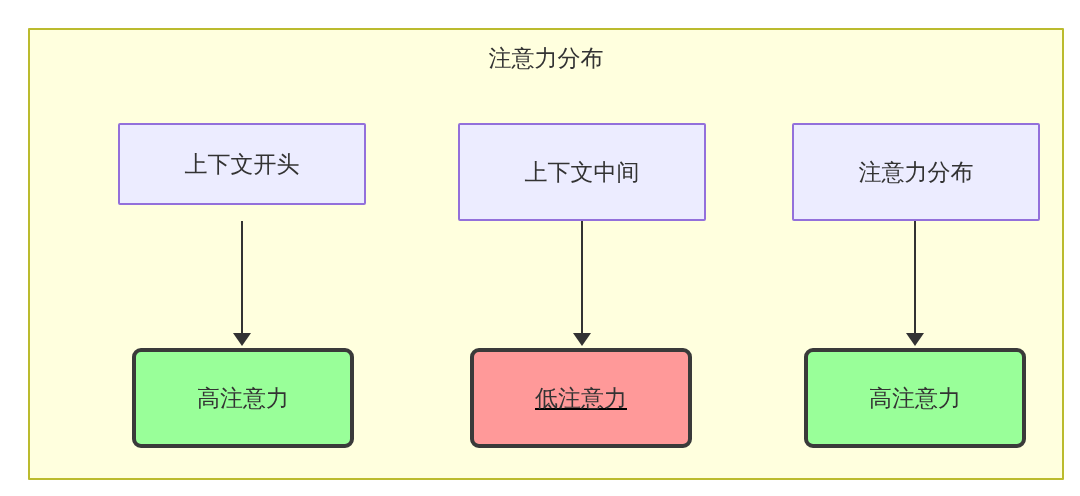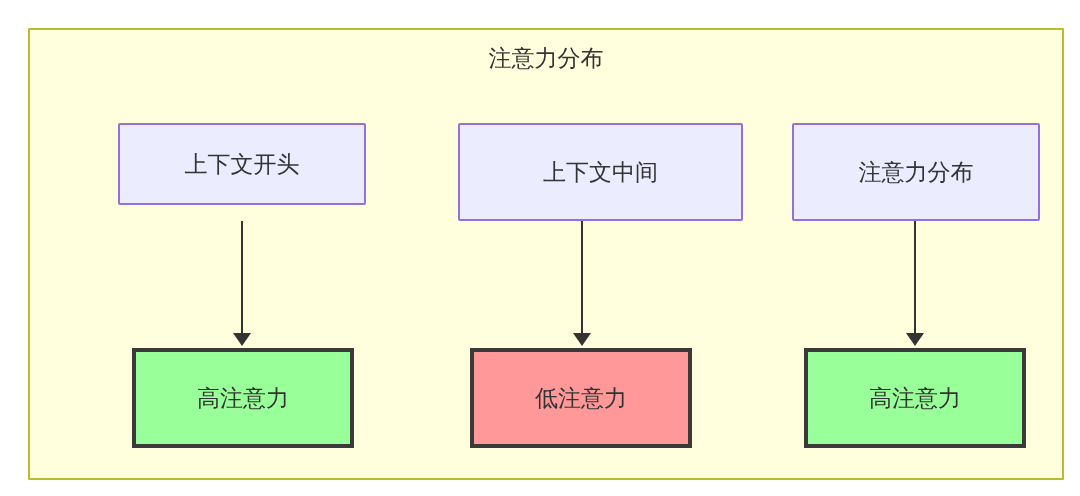--- a/index.html
+++ b/index.html
@@ -62,21 +62,21 @@
     line-height: 30px;
     color: #333333;
     white-space: nowrap;
   }
 
   
   .node-bottom {
     position: absolute;
     box-sizing: border-box;
     border: 4px solid #3a3a3a;
-    border-radius: 0;
+    border-radius: 9px;
     display: flex;
     align-items: center;
     justify-content: center;
   }
   .node-bottom .node-label {
     font-size: 23px;
     line-height: 30px;
     color: #333333;
     white-space: nowrap;
   }
@@ -93,25 +93,25 @@
     position: absolute;
     width: 0;
     height: 0;
     border-left: 9px solid transparent;
     border-right: 9px solid transparent;
     border-top: 13px solid #333333;
   }
 
   
   .col-1-top { left: 88px;  top: 93px;  width: 248px; height: 82px; }
-  .col-2-top { left: 428px; top: 93px;  width: 285px; height: 98px; }
+  .col-2-top { left: 428px; top: 93px;  width: 248px; height: 98px; }
   .col-3-top { left: 762px; top: 93px;  width: 248px; height: 98px; }
 
   .col-1-bot { left: 102px; top: 318px; width: 222px; height: 100px; }
-  .col-2-bot { left: 440px; top: 318px; width: 222px; height: 100px; }
+  .col-2-bot { left: 440px; top: 318px; width: 222px; height: 100px; text-decoration: underline; }
   .col-3-bot { left: 774px; top: 318px; width: 222px; height: 100px; }
 
   .edge-1 { left: 211px; top: 191px; height: 114px; }
   .edge-2 { left: 551px; top: 191px; height: 114px; }
   .edge-3 { left: 884px; top: 191px; height: 114px; }
 
   .head-1 { left: 203px; top: 303px; }
   .head-2 { left: 543px; top: 303px; }
   .head-3 { left: 876px; top: 303px; }
 </style>

